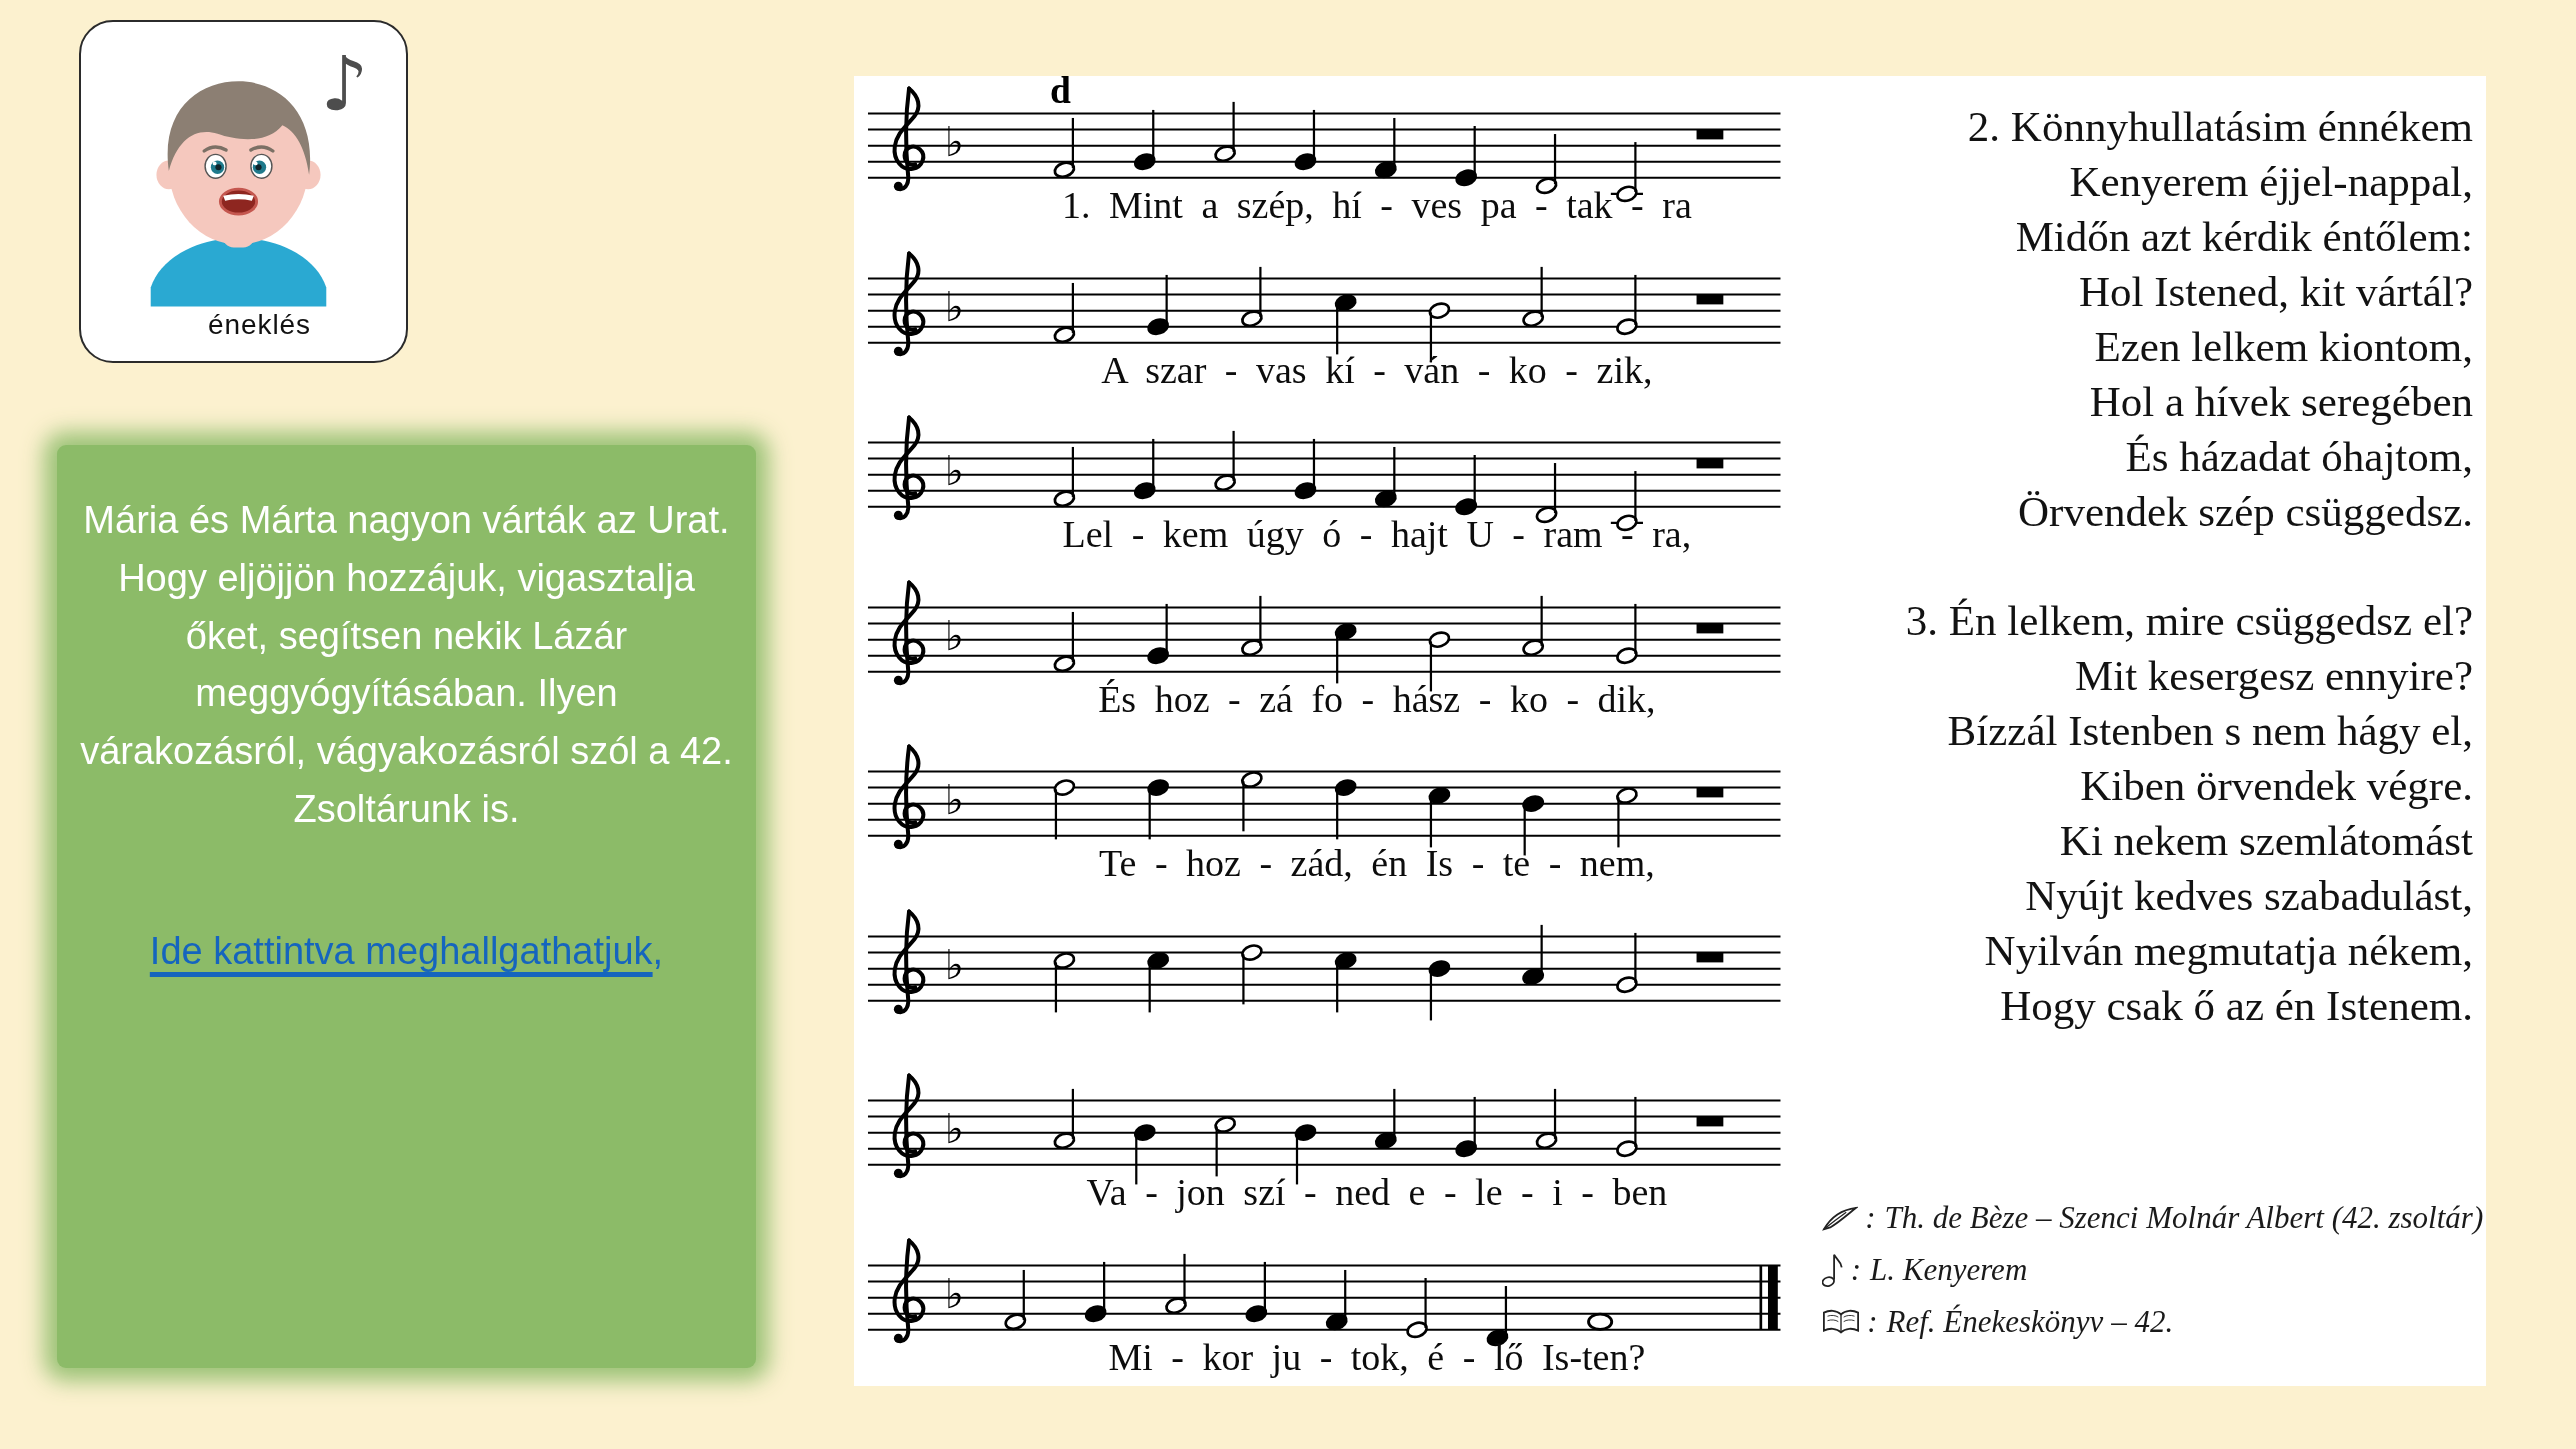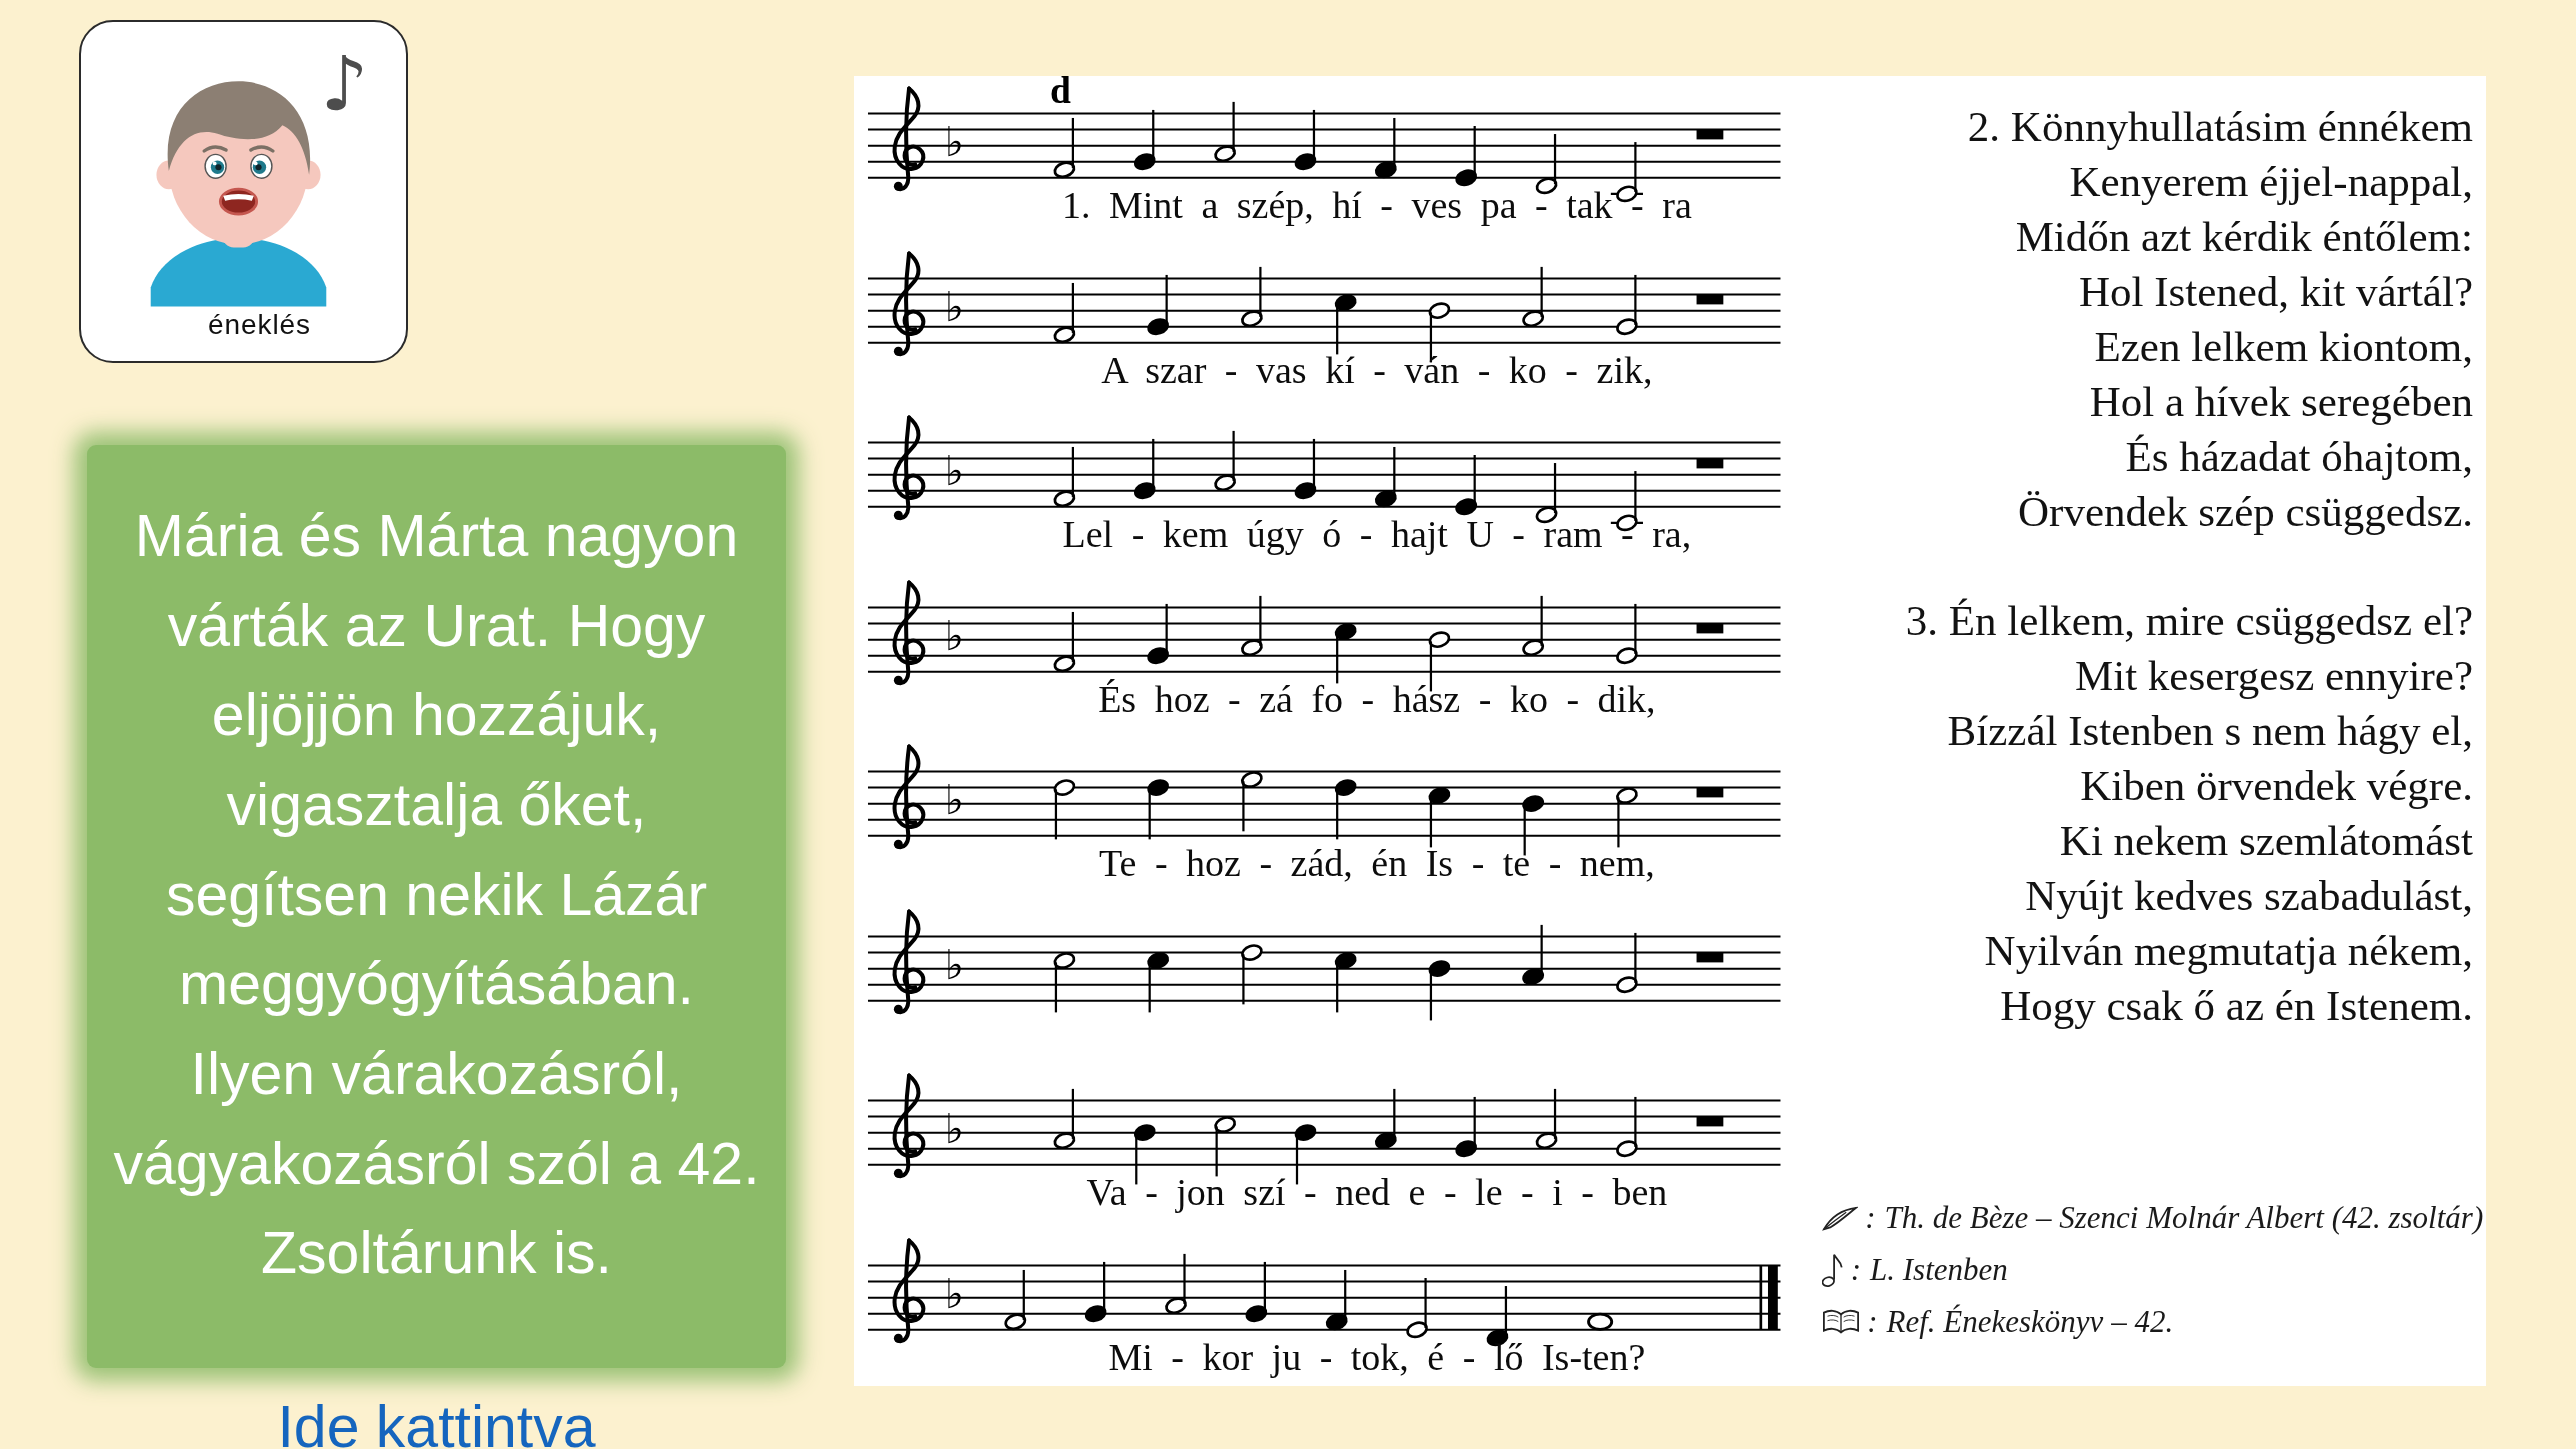--- a/index.html
+++ b/index.html
@@ -22,21 +22,21 @@
     font-size:28px;color:#111;letter-spacing:0.9px;padding-left:32px;
   }
   .avatar{position:absolute;left:43px;top:36px;}
   
   .green-box{
     position:absolute;left:57px;top:445px;width:699px;height:923px;box-sizing:border-box;
     background:#8CBB68;border-radius:9px;
     box-shadow:0 0 21.5px 12.5px rgba(140,187,104,.85);
     padding:47px 23px 0 23px;
     text-align:center;color:#fff;
-    font-size:59px;line-height:1.52;margin-left:30px;
+    font-size:38px;line-height:1.52;
   }
   .green-box p{margin:0;}
   .gb-gap{height:84px;}
   .gb-link{
     color:#1565BE;text-decoration:underline;
     text-decoration-thickness:4.5px;text-underline-offset:8px;cursor:pointer;
   }
   .gb-comma{color:#1565BE;}
   
   .panel{
@@ -521,21 +521,21 @@
         <span>Th. de Bèze  – Szenci Molnár Albert (42. zsoltár)</span>
       </div>
       <div class="credit-row">
         <span class="credit-icon">
           <svg width="21.5" height="38" viewBox="0 0 24 42">
             <ellipse cx="7" cy="34" rx="6.5" ry="4.8" fill="none" stroke="#222" stroke-width="2" transform="rotate(-15 7 34)"></ellipse>
             <path d="M13.5 32 L13.5 4 C16 9 21 11 22 18" fill="none" stroke="#222" stroke-width="2"></path>
           </svg>
         </span>
         <span class="credit-colon">:</span>
-        <span>L. Istenben</span>
+        <span>L. Kenyerem</span>
       </div>
       <div class="credit-row">
         <span class="credit-icon">
           <svg width="38" height="27" viewBox="0 0 42 30">
             <path d="M21 6 C16 1 8 1 2 4 L2 24 C8 21 16 21 21 26 C26 21 34 21 40 24 L40 4 C34 1 26 1 21 6 Z" fill="none" stroke="#222" stroke-width="2"></path>
             <path d="M21 6 L21 26" stroke="#222" stroke-width="1.5"></path>
             <path d="M6 8 C10 6.5 15 7 18 9 M6 13 C10 11.5 15 12 18 14 M24 9 C27 7 32 6.5 36 8 M24 14 C27 12 32 11.5 36 13" stroke="#222" stroke-width="1" fill="none"></path>
           </svg>
         </span>
         <span class="credit-colon">:</span>

